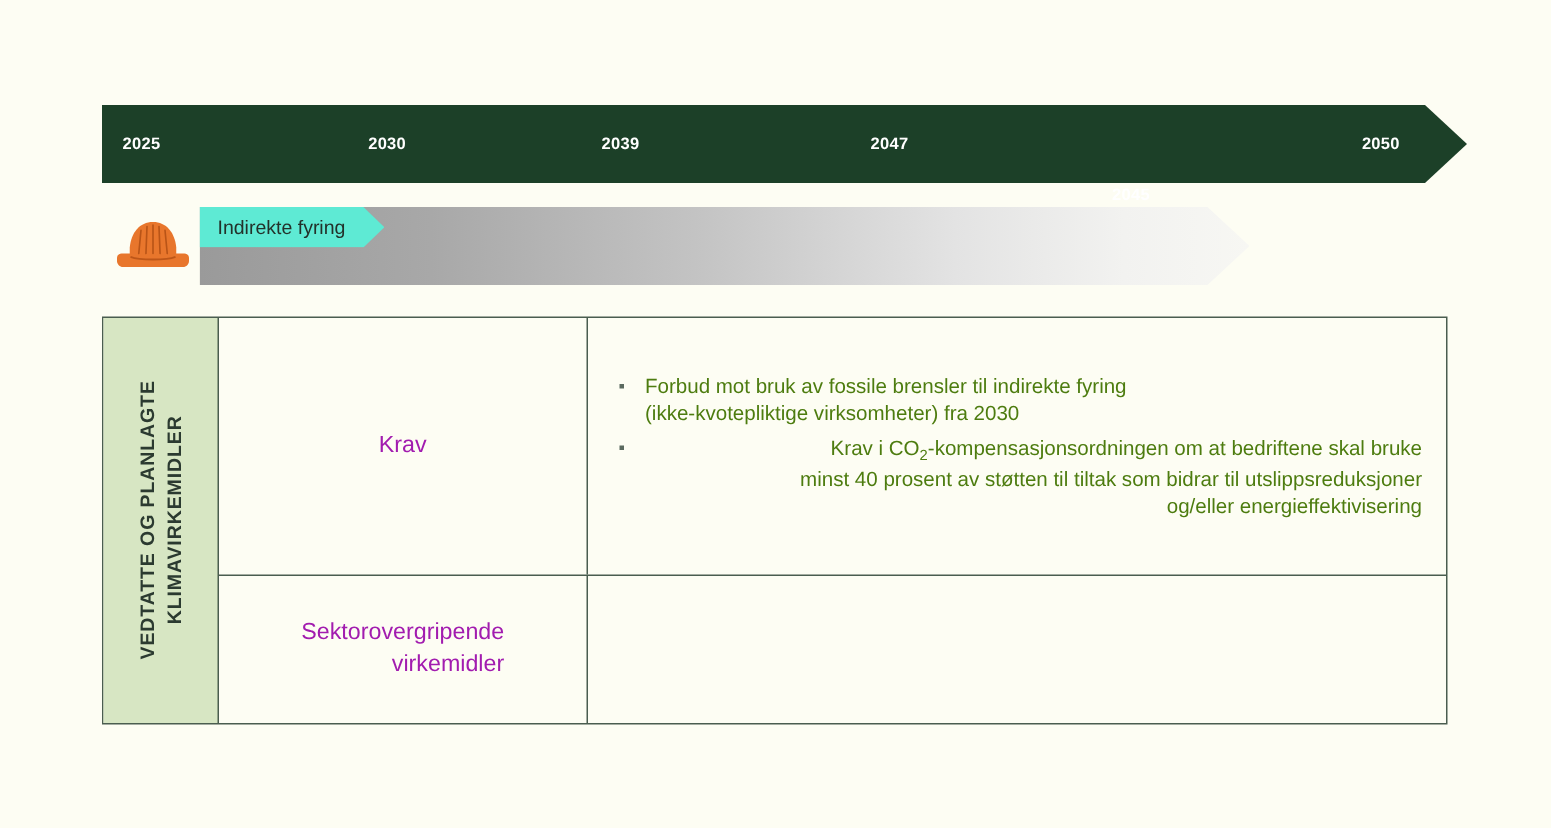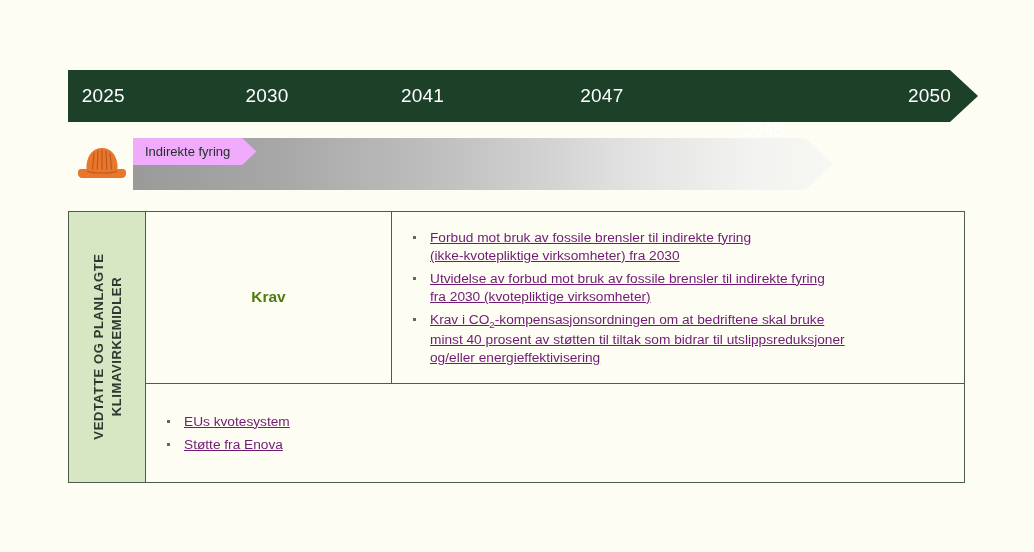--- a/index.html
+++ b/index.html
@@ -37,22 +37,22 @@
   }
   .timeline-labels {
     position: absolute;
     inset: 0;
   }
   .year {
     position: absolute;
     top: 50%;
     transform: translateY(-50%);
     color: #ffffff;
-    font-size: 19px;
-    font-weight: normal;
+    font-size: 11px;
+    font-weight: bold;
     letter-spacing: 0.2px;
     white-space: nowrap;
   }
 
   
   .band-row {
     position: absolute;
     left: 68px;
     top: 136px;
     width: 910px;
@@ -86,21 +86,21 @@
     font-size: 15px;
     color: #23312a;
     padding-right: 26px;
     box-sizing: border-box;
   }
   .sub-tag {
     position: absolute;
     left: 65px;
     top: 2px;
     height: 27px;
-    background: #f0abfc;
+    background: #5eead4;
     clip-path: polygon(0 0, calc(100% - 14px) 0, 100% 50%, calc(100% - 14px) 100%, 0 100%);
     display: flex;
     align-items: center;
     padding: 0 26px 0 12px;
     box-sizing: border-box;
     font-size: 13px;
     color: #23312a;
     white-space: nowrap;
   }
 
@@ -153,23 +153,23 @@
   }
   .row-title {
     width: 246px;
     flex: 0 0 246px;
     border-right: 1px solid #4a5d4f;
     display: flex;
     align-items: center;
     justify-content: center;
     text-align: right;
     font-size: 15.5px;
-    font-weight: bold;
+    font-weight: normal;
     line-height: 1.35;
-    color: #4d7c0f;
+    color: #a21caf;
     box-sizing: border-box;
     padding: 0 10px;
   }
   .row-body {
     flex: 1;
     display: flex;
     align-items: center;
     padding: 0 16px 0 18px;
     box-sizing: border-box;
   }
@@ -177,25 +177,24 @@
     list-style: none;
     margin: 0;
     padding: 0;
     width: 100%;
   }
   ul.bullets li {
     position: relative;
     padding-left: 20px;
     font-size: 13.7px;
     line-height: 1.32;
-    color: #701a75;
+    color: #4d7c0f;
     margin-bottom: 5px;
-    text-decoration: underline;
-  }
-  ul.bullets li:last-child { margin-bottom: 0; }
+  }
+  ul.bullets li:last-child { margin-bottom: 0; text-align: right; }
   ul.bullets li::before {
     content: "";
     position: absolute;
     left: 3px;
     top: 7px;
     width: 3px;
     height: 3px;
     background: #5b6a5f;
   }
   .sub { font-size: 0.72em; vertical-align: sub; }
@@ -203,21 +202,21 @@
 </head>
 <body>
 
 <div class="page">
 
   <div class="timeline">
     <div class="timeline-shape"></div>
     <div class="timeline-labels" id="timeline-labels">
         <span class="year" style="left: 1.5%;">2025</span>
         <span class="year" style="left: 19.5%;">2030</span>
-        <span class="year" style="left: 36.6%;">2041</span>
+        <span class="year" style="left: 36.6%;">2039</span>
         <span class="year" style="left: 56.3%;">2047</span>
         <span class="year" style="left: 74%; margin-top: 34px;">2045</span>
         <span class="year" style="left: 92.3%;">2050</span>
       </div>
   </div>
 
   <div class="band-row">
     <svg class="hardhat" viewBox="0 0 58 46">
       <path d="M29 7 C20 7 14.5 14 13.5 24 L13.5 31 L44.5 31 L44.5 24 C43.5 14 38 7 29 7 Z" fill="#e8762c"></path>
       <path d="M5 31 C5 29.3 6.3 28 8 28 L50 28 C51.7 28 53 29.3 53 31 L53 33 C53 35.2 51.2 37 49 37 L9 37 C6.8 37 5 35.2 5 33 Z" fill="#e8762c"></path>
@@ -242,31 +241,25 @@
         <span>KLIMAVIRKEMIDLER</span>
       </div>
     </div>
     <div class="rows">
 
       <div class="row first">
         <div class="row-title">Krav</div>
         <div class="row-body">
           <ul class="bullets" id="bullets-0">
               <li>Forbud mot bruk av fossile brensler til indirekte fyring<br>(ikke-kvotepliktige virksomheter) fra 2030</li>
-              <li>Utvidelse av forbud mot bruk av fossile brensler til indirekte fyring<br>fra 2030 (kvotepliktige virksomheter)</li>
               <li>Krav i CO<span class="sub">2</span>-kompensasjonsordningen om at bedriftene skal bruke<br>minst 40 prosent av støtten til tiltak som bidrar til utslippsreduksjoner<br>og/eller energieffektivisering</li>
             </ul>
         </div>
       </div>
 
       <div class="row second">
-        <div class="row-body">
-          <ul class="bullets" id="bullets-1">
-              <li>EUs kvotesystem</li>
-              <li>Støtte fra Enova</li>
-            </ul>
-        </div>
+        <div class="row-title" id="row-title-1">Sektorovergripende<br>virkemidler</div>
       </div>
 
     </div>
   </div>
 
 </div>
 
 </body></html>

